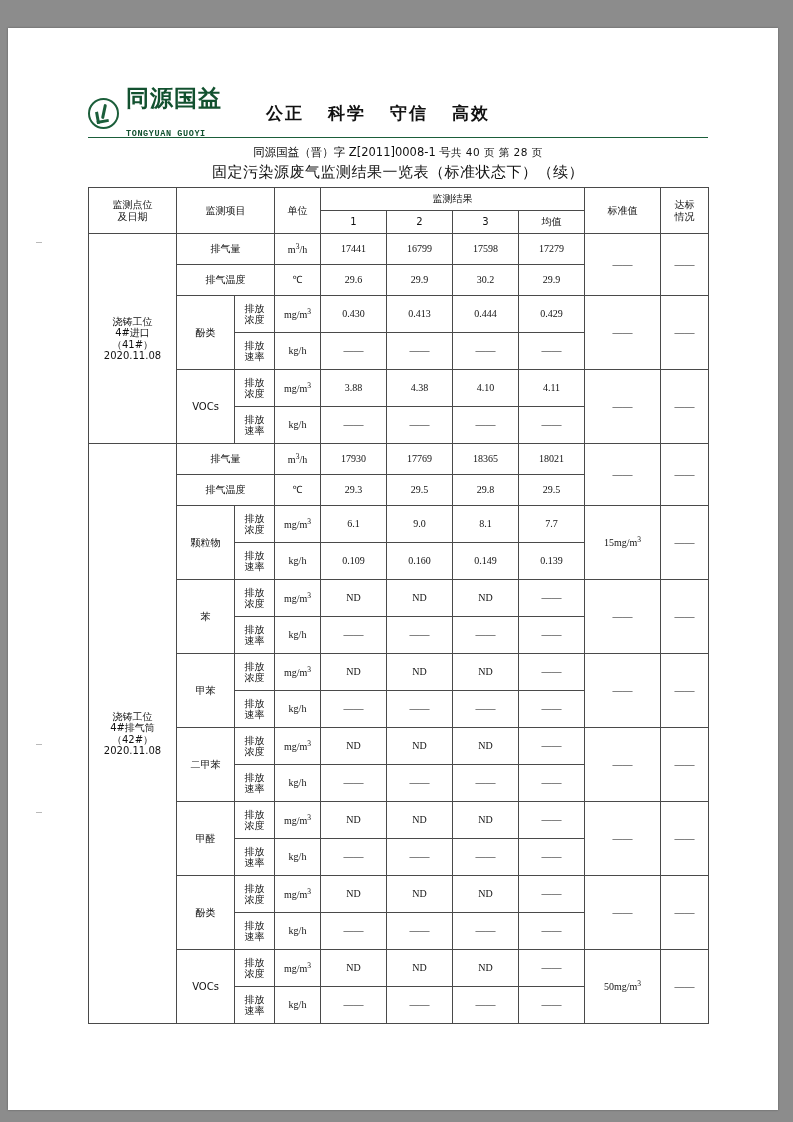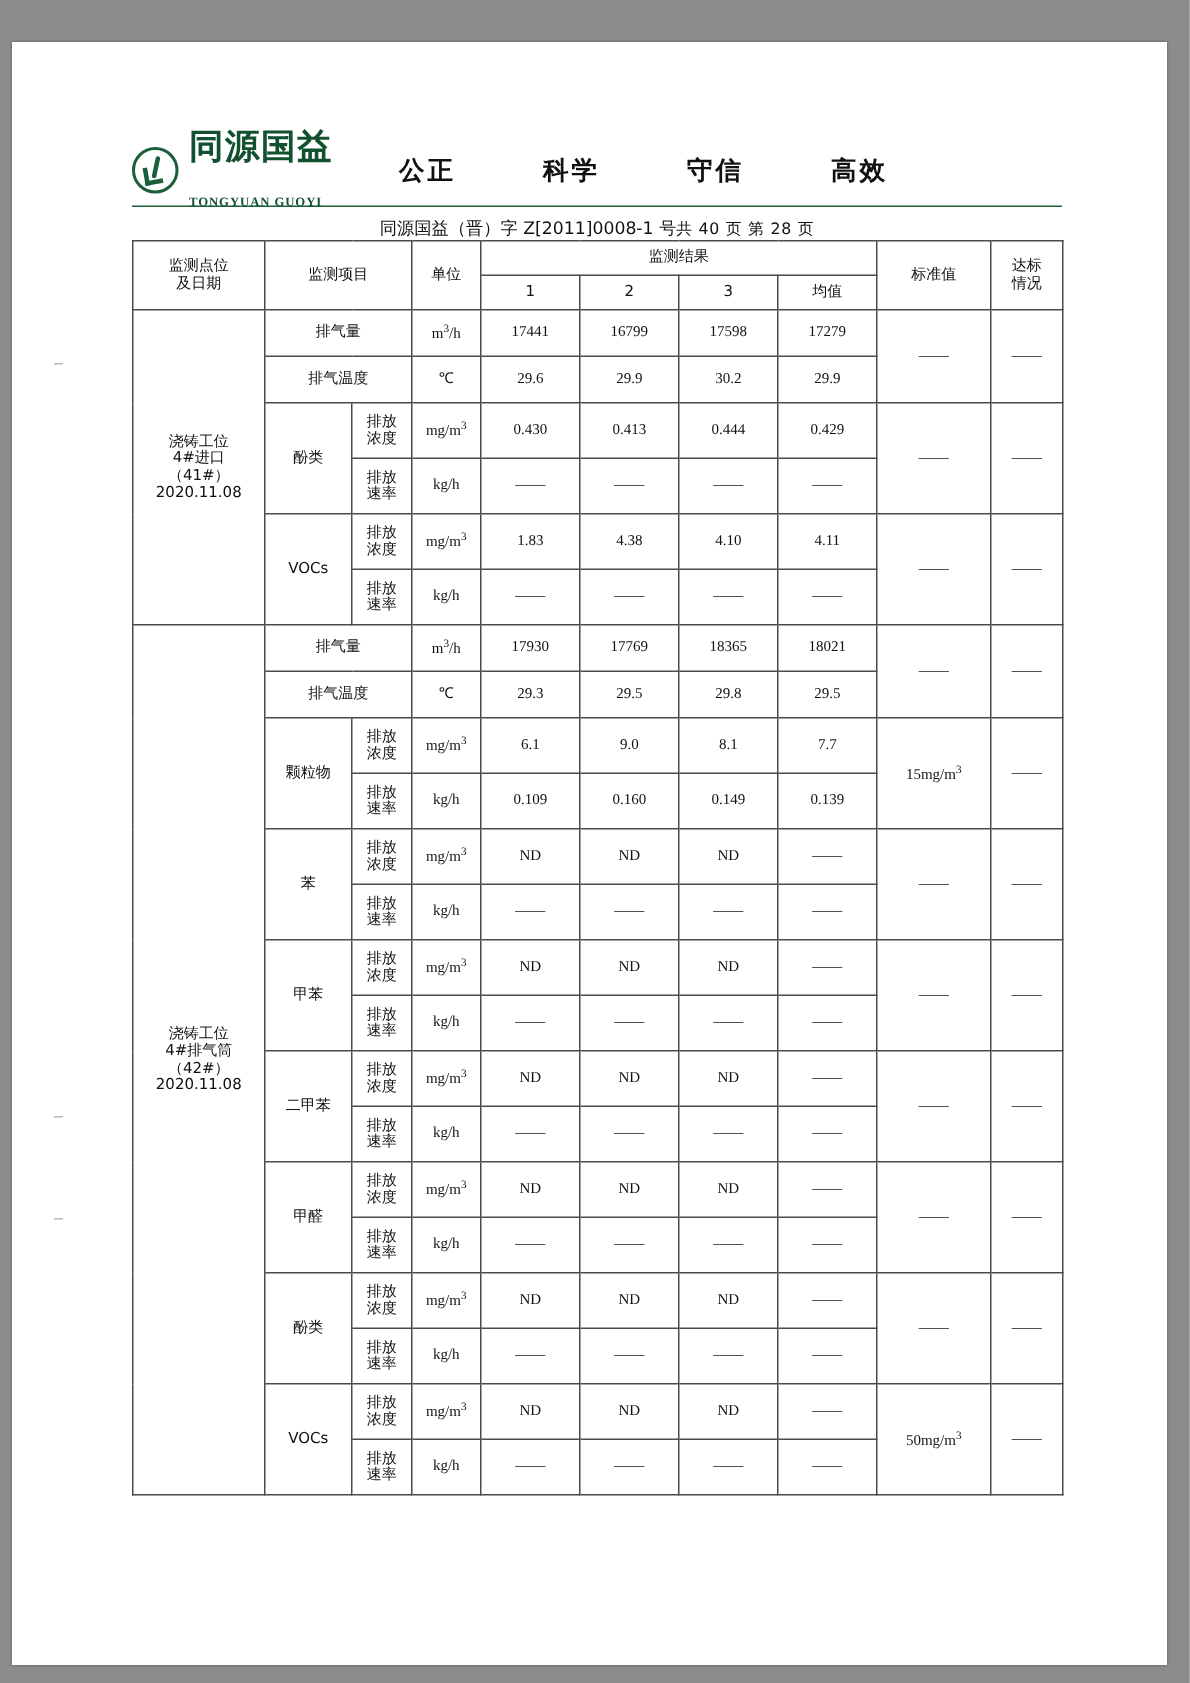--- a/index.html
+++ b/index.html
@@ -71,31 +71,31 @@
     line-height: 1;
   }
   .logo-cn {
     font-family: "DejaVu Sans", sans-serif;
     font-size: 23px;
     font-weight: bold;
     color: #12512f;
     letter-spacing: 1px;
   }
   .logo-en {
-    font-family: Liberation Serif, serif;
+    font-family: Liberation Mono, monospace;
     font-size: 8.5px;
     font-weight: bold;
     color: #12512f;
     letter-spacing: 0.6px;
     margin-top: 20px;
   }
   .slogans {
     display: flex;
     margin-left: 44px;
-    gap: 58px;
+    gap: 24px;
   }
   .slogan {
     font-family: "DejaVu Sans", sans-serif;
     font-size: 17px;
     font-weight: bold;
     color: #111;
     letter-spacing: 2px;
   }
   .rule {
     margin-top: 3px;
@@ -211,20 +211,21 @@
         <div class="slogan">高效</div>
       </div>
     </div>
     <div class="rule"></div>
 
     <div class="meta-row">
       <div>同源国益（晋）字 Z[2011]0008-1 号</div>
       <div class="meta-right">共 40 页  第 28 页</div>
     </div>
 
+    <div class="doc-title">固定污染源废气监测结果一览表（标准状态下）（续）</div>
 
     <table class="rpt">
       <colgroup>
         <col style="width:88px">
         <col style="width:58px">
         <col style="width:40px">
         <col style="width:46px">
         <col style="width:66px">
         <col style="width:66px">
         <col style="width:66px">
@@ -285,21 +286,21 @@
           <td class="unit">kg/h</td>
           <td class="dash">——</td>
           <td class="dash">——</td>
           <td class="dash">——</td>
           <td class="dash">——</td>
         </tr>
         <tr>
           <td rowspan="2" class="grp">VOCs</td>
           <td class="sub2 rowh2">排放<br>浓度</td>
           <td class="unit">mg/m<sup>3</sup></td>
-          <td class="num">1.83</td>
+          <td class="num">3.88</td>
           <td class="num">4.38</td>
           <td class="num">4.10</td>
           <td class="num">4.11</td>
           <td rowspan="2" class="dash">——</td>
           <td rowspan="2" class="dash">——</td>
         </tr>
         <tr>
           <td class="sub2 rowh2">排放<br>速率</td>
           <td class="unit">kg/h</td>
           <td class="dash">——</td>

